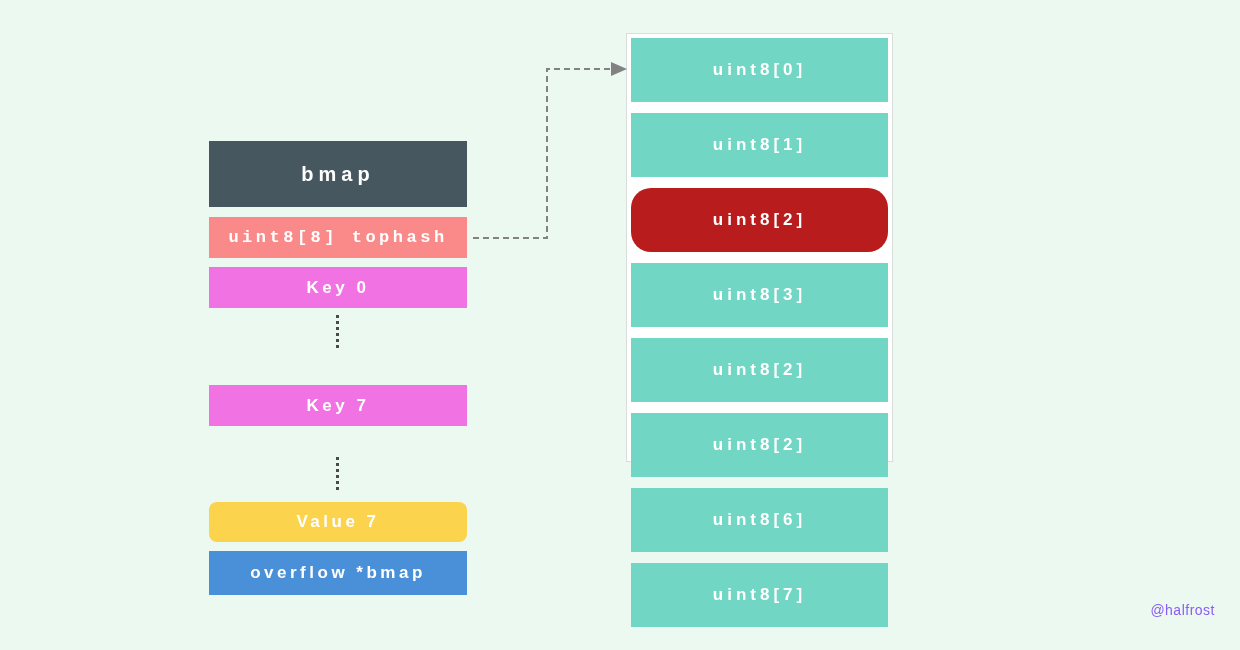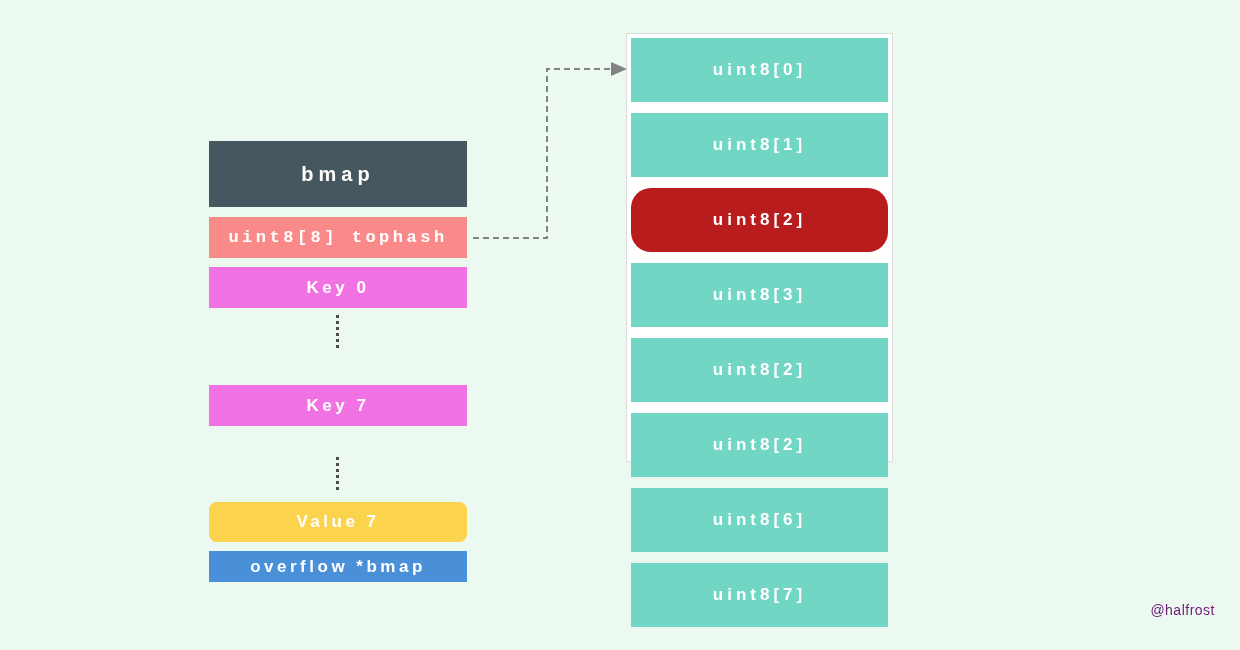--- a/index.html
+++ b/index.html
@@ -25,21 +25,21 @@
     font-size: 17px;
     letter-spacing: 3.5px;
     white-space: nowrap;
   }
   .lbox-bmap     { top: 141px; height: 66px; font-size: 20px; letter-spacing: 5px; }
   .lbox-tophash  { top: 217px; height: 41px; font-family: Liberation Mono, monospace; }
   .lbox-key0     { top: 267px; height: 41px; }
   .lbox-key7     { top: 355px; height: 41px; }
   .lbox-value0   { top: 405px; height: 41px; }
   .lbox-value7   { top: 502px; height: 40px; border-radius: 8px; }
-  .lbox-overflow { top: 551px; height: 31px; }
+  .lbox-overflow { top: 551px; height: 44px; }
 
   .vsep {
     position: absolute;
     left: 336px;
     width: 0;
     border-left: 3px dotted #4a4a4a;
   }
   .vsep-1 { top: 315px; height: 33px; }
   .vsep-2 { top: 457px; height: 33px; }
 
@@ -119,15 +119,15 @@
     <div class="rcell" style="background-color: rgb(114, 214, 196);">uint8[2]</div>
     <div class="rcell" style="background-color: rgb(114, 214, 196);">uint8[6]</div>
     <div class="rcell" style="background-color: rgb(114, 214, 196);">uint8[7]</div>
   </div>
 
   <svg class="arrow-overlay" viewBox="0 0 1240 650" xmlns="http://www.w3.org/2000/svg">
     <path d="M473 238 H547 V69 H612" fill="none" stroke-width="2" stroke-dasharray="6,4" stroke="#828282"></path>
     <polygon points="611,62 627,69 611,76" fill="#828282"></polygon>
   </svg>
 
-  <div class="watermark" style="color: #701a75;">@halfrost</div>
+  <div class="watermark" style="color: #8b5cf6;">@halfrost</div>
 
 </div>
 
 </body></html>

